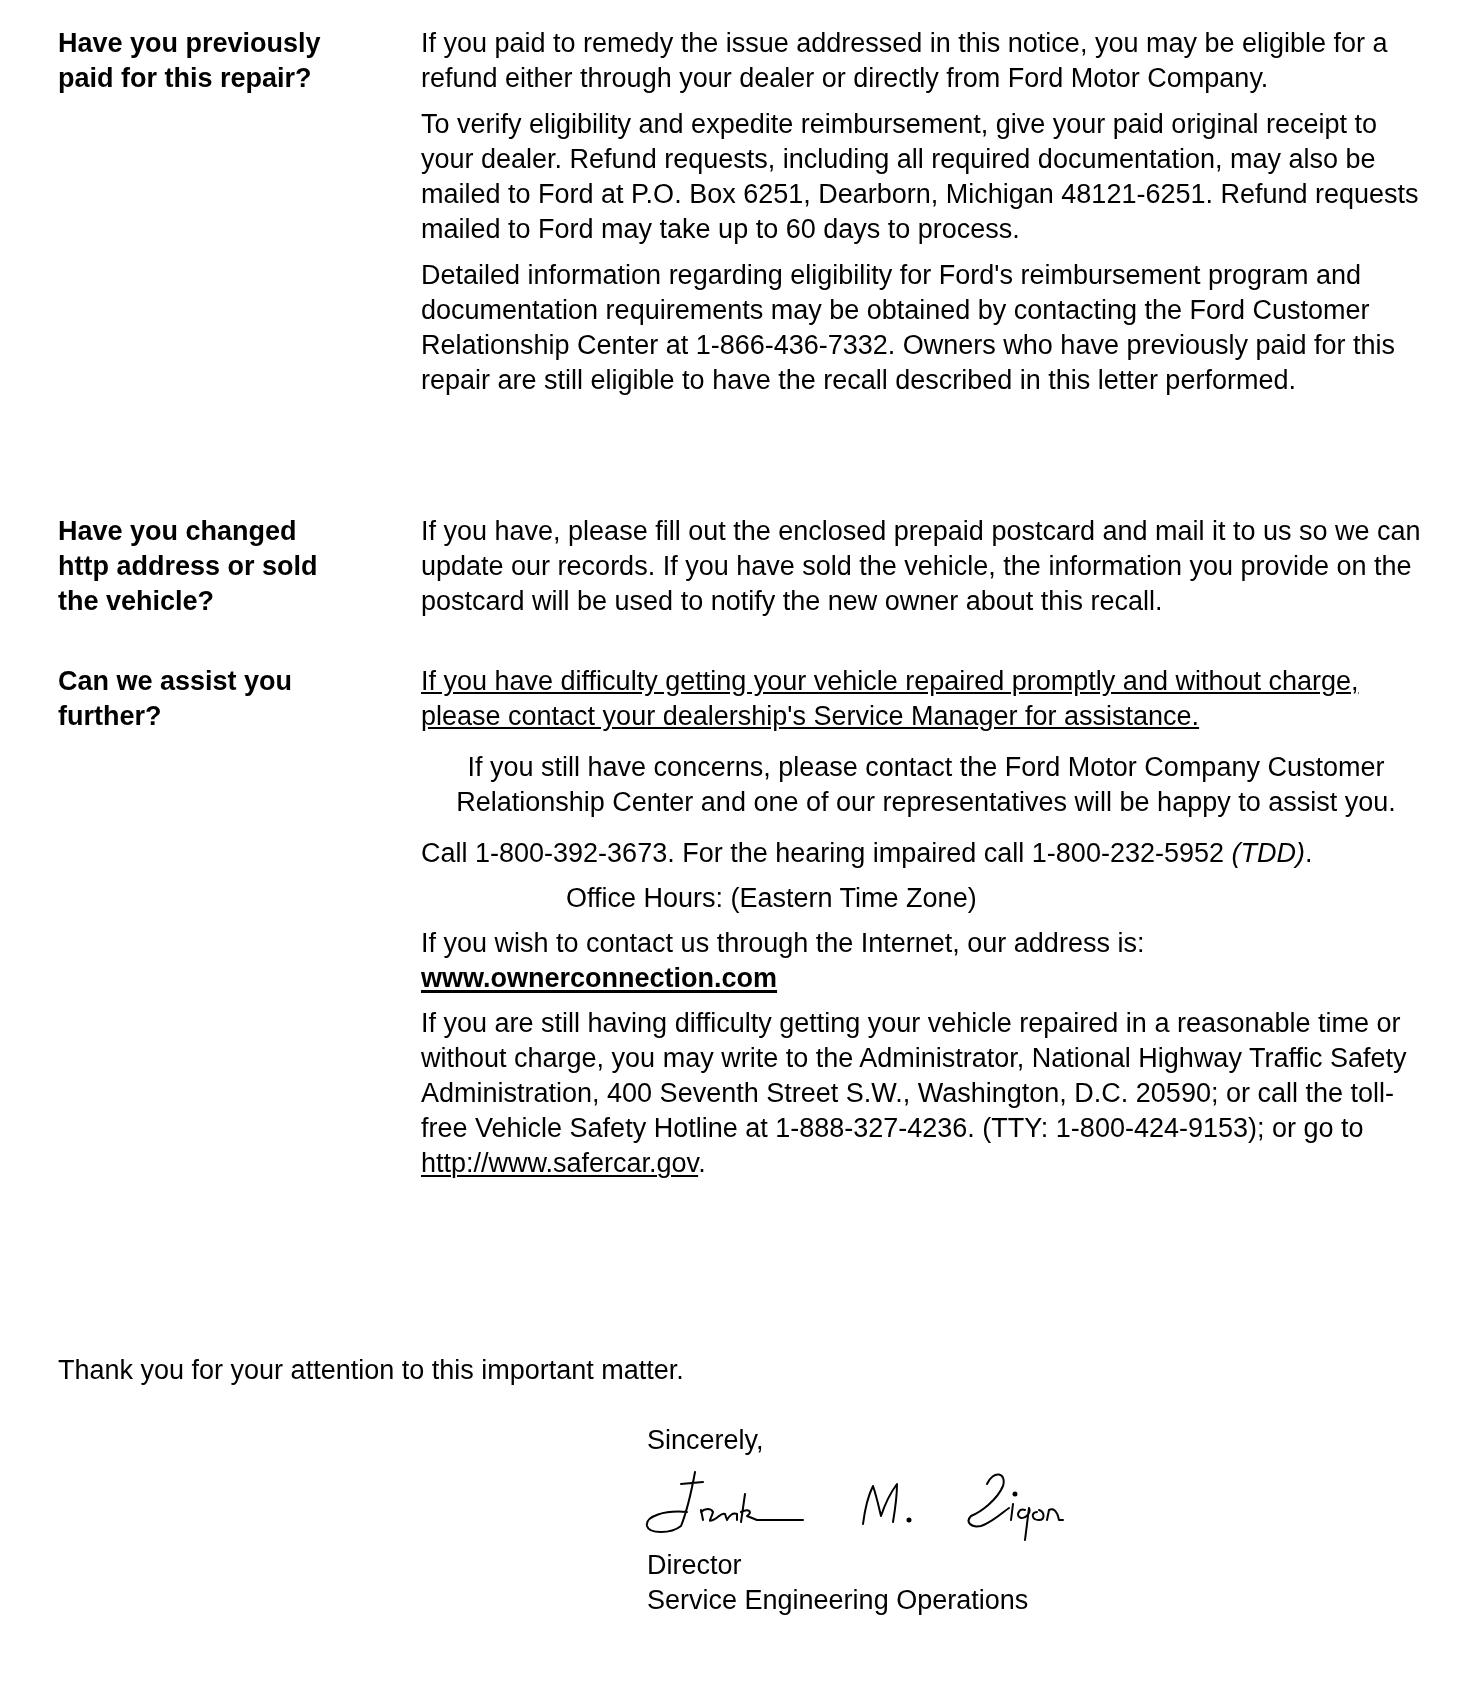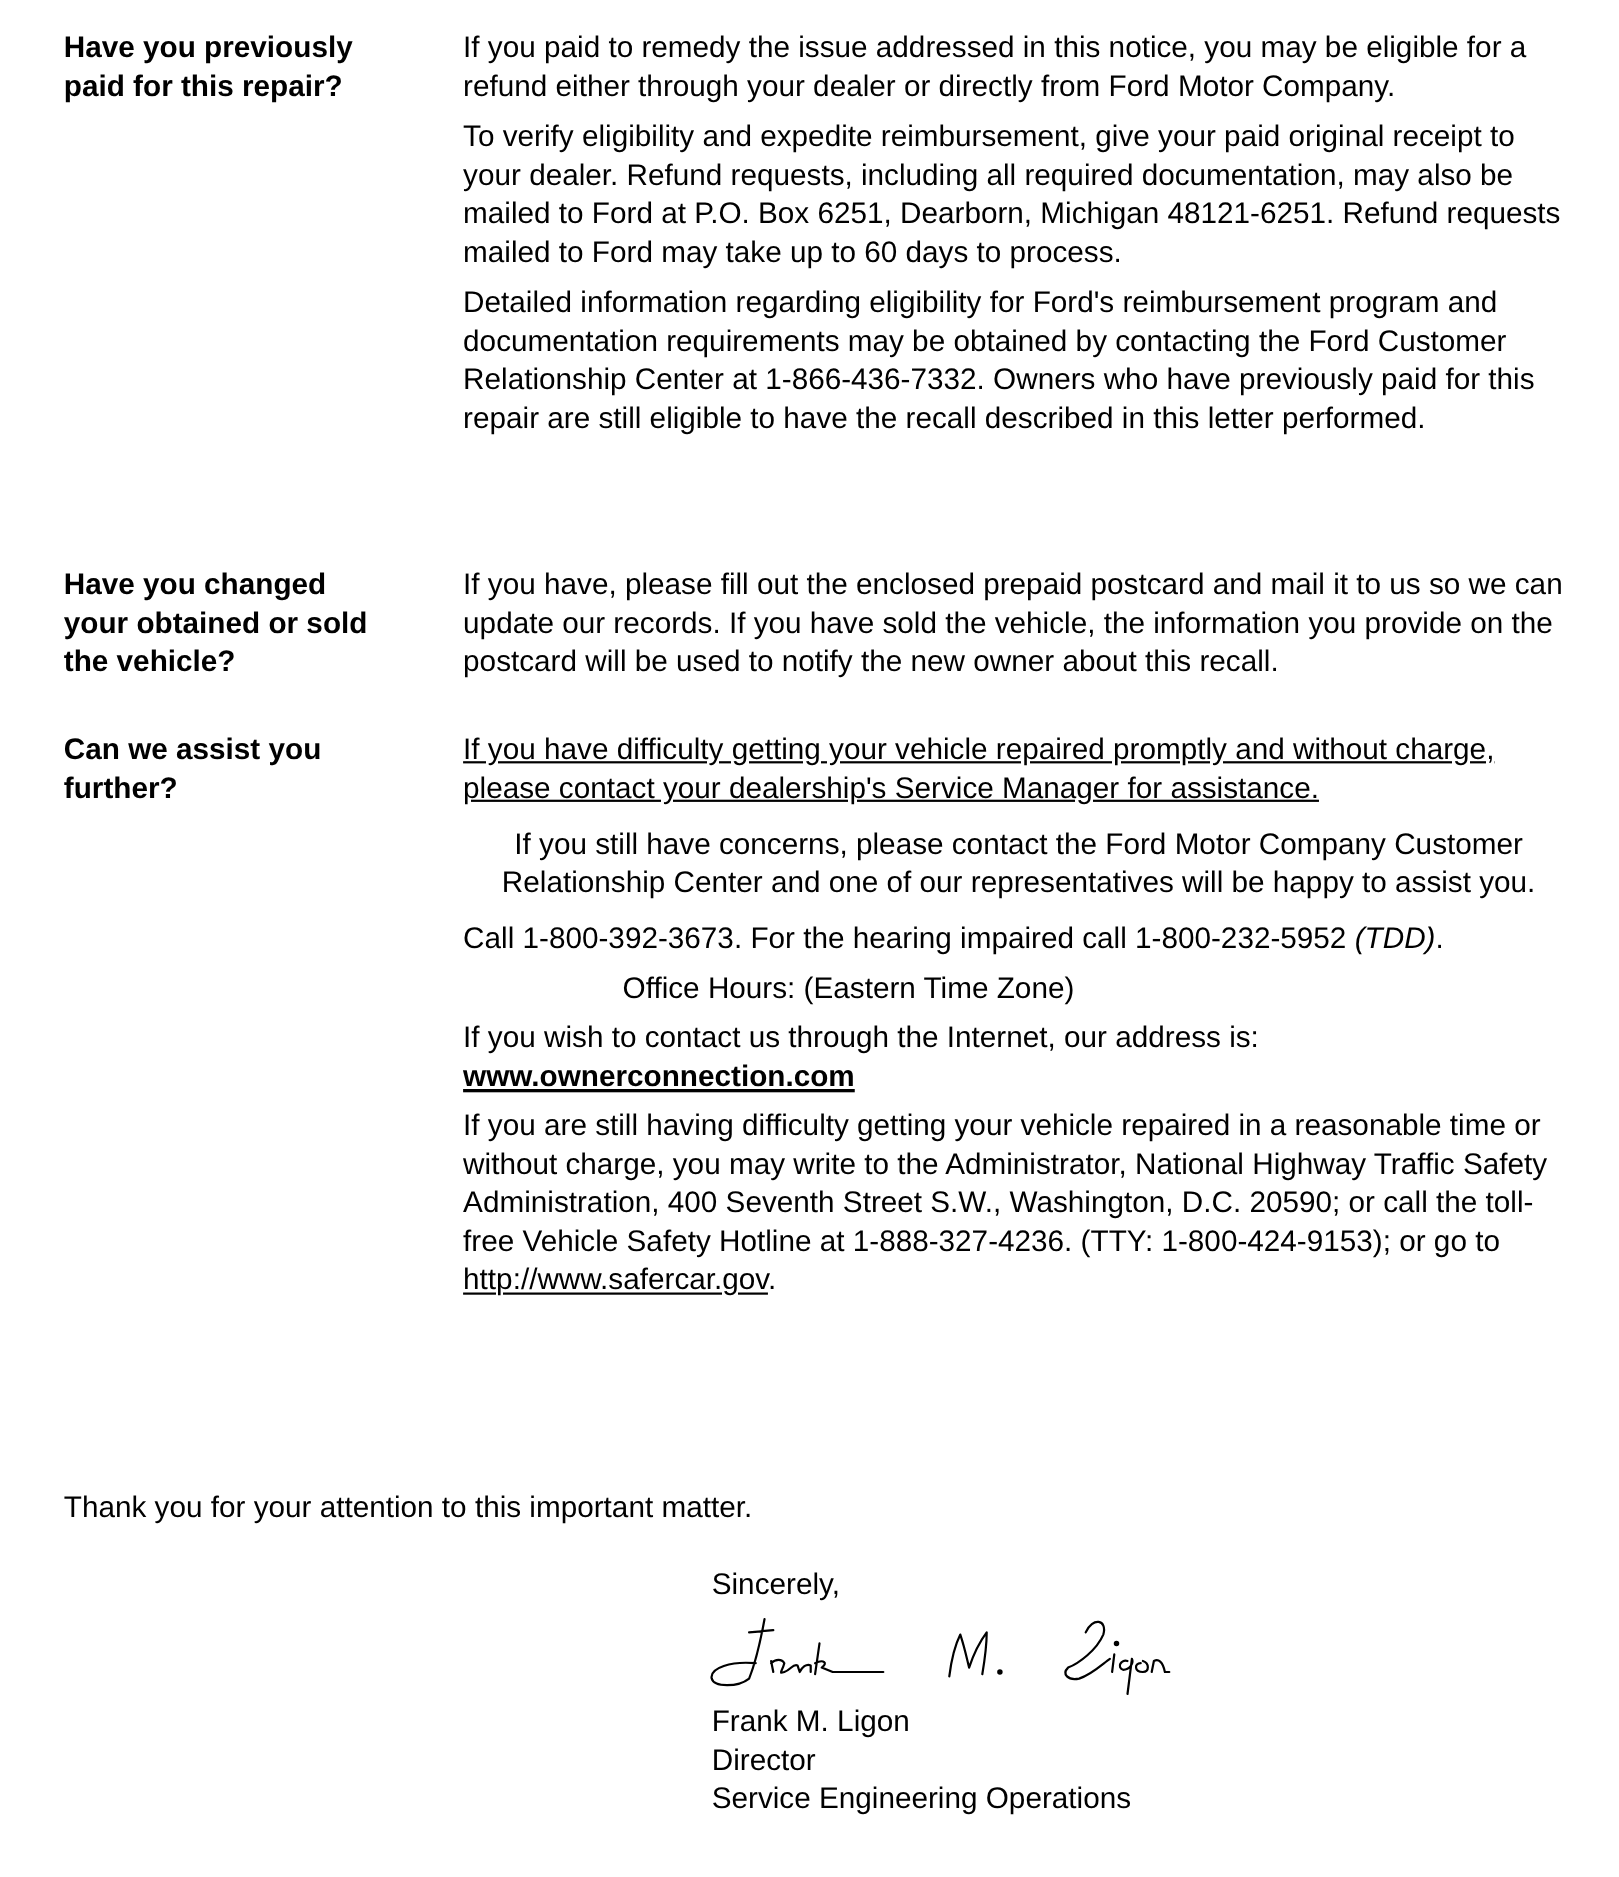--- a/index.html
+++ b/index.html
@@ -87,21 +87,21 @@
     <div class="answer">
       <p class="para">If you paid to remedy the issue addressed in this notice, you may be eligible for a refund either through your dealer or directly from Ford Motor Company.</p>
       <p class="para">To verify eligibility and expedite reimbursement, give your paid original receipt to your dealer.  Refund requests, including all required documentation, may also be mailed to Ford at P.O. Box 6251, Dearborn, Michigan 48121-6251.  Refund requests mailed to Ford may take up to 60 days to process.</p>
       <p class="para">Detailed information regarding eligibility for Ford's reimbursement program and documentation requirements may be obtained by contacting the Ford Customer Relationship Center at 1-866-436-7332.  Owners who have previously paid for this repair are still eligible to have the recall described in this letter performed.</p>
     </div>
   </div>
 
   <div class="row" style="top:514px;">
     <div class="q-label">
       <div>Have you changed</div>
-      <div>your obtained or sold</div>
+      <div>http address or sold</div>
       <div>the vehicle?</div>
     </div>
     <div class="answer">
       <p class="para">If you have, please fill out the enclosed prepaid postcard and mail it to us so we can update our records.  If you have sold the vehicle, the information you provide on the postcard will be used to notify the new owner about this recall.</p>
     </div>
   </div>
 
   <div class="row" style="top:664px;">
     <div class="q-label">
       <div>Can we assist you</div>
@@ -132,18 +132,17 @@
         <path d="M222 60 C224 44,228 30,232 22 C236 34,238 44,240 52 C244 40,250 28,256 20 C256 34,254 46,252 58"></path>
         <circle cx="268" cy="56" r="1.5" fill="#000"></circle>
 
         <path d="M346 20 C352 6,366 8,362 22 C356 36,340 48,330 52 C324 58,330 64,340 62 C352 58,362 48,368 44"></path>
         <path d="M372 40 L370 56"></path>
         <circle cx="374" cy="30" r="1.5" fill="#000"></circle>
         <path d="M384 46 C378 44,374 52,380 54 C386 54,390 48,388 44 L384 76"></path>
         <path d="M396 48 C390 48,390 56,398 56 C404 56,404 48,398 46 M406 56 L408 46 C412 44,416 46,418 56 L422 56"></path>
       </g>
     </svg>
-    <div>Frank M. Ligon</div>
     <div>Director</div>
     <div>Service Engineering Operations</div>
   </div>
 
 </div>
 
 </body></html>

